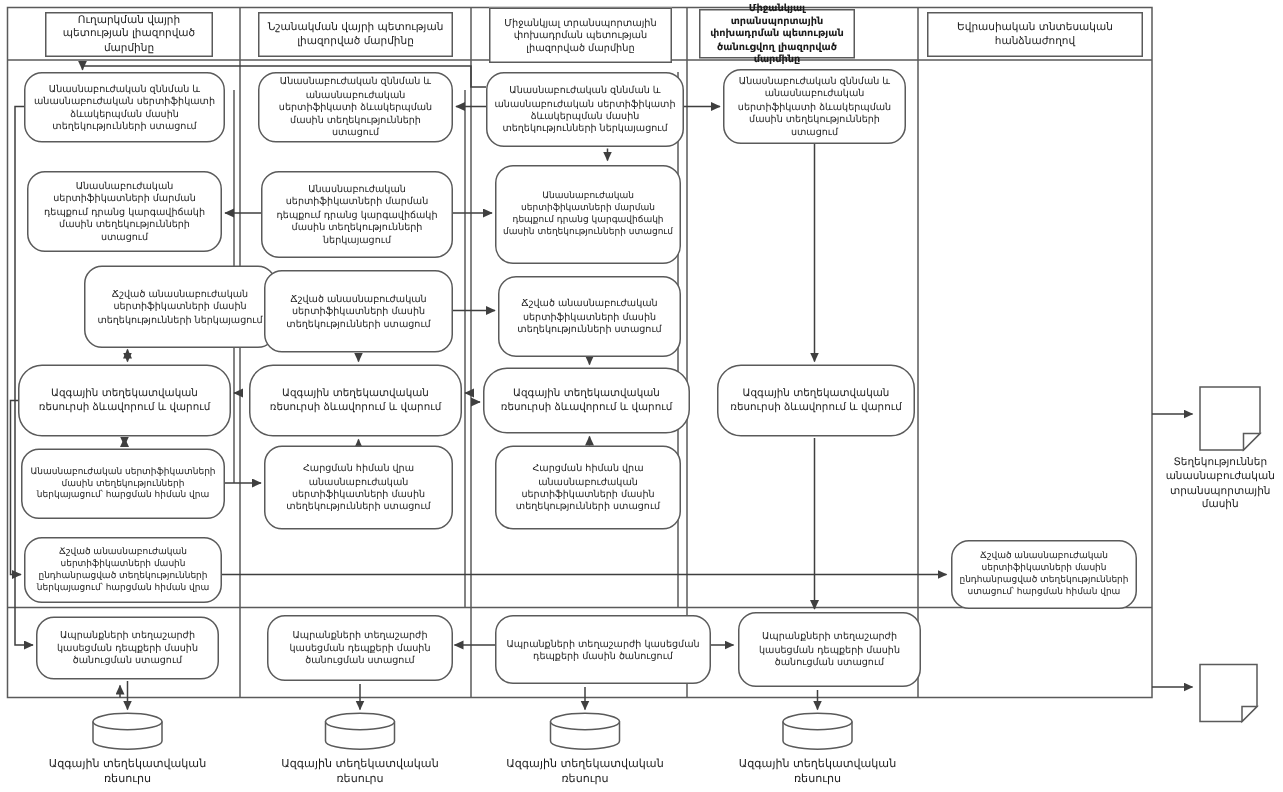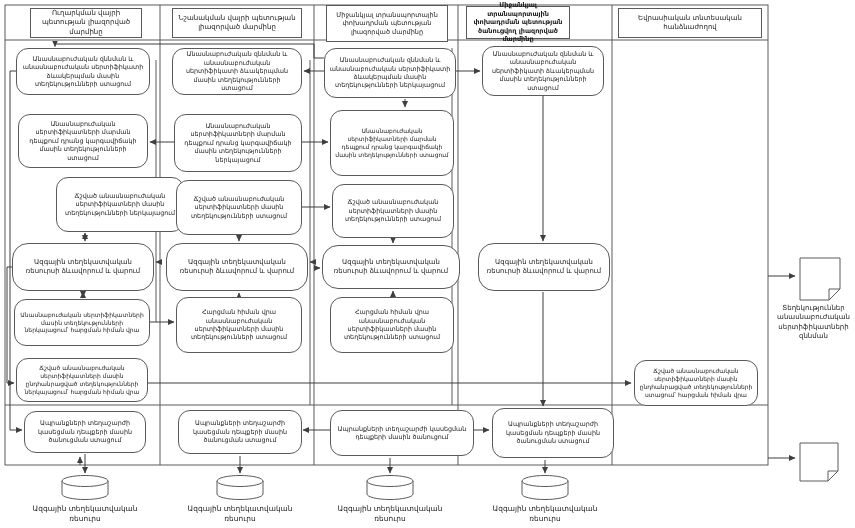--- a/index.html
+++ b/index.html
@@ -143,15 +143,15 @@
   <div class="box big" style="left:478px;top:243px;width:132px;height:48px;">Ազգային տեղեկատվական ռեսուրսի ձևավորում և վարում</div>
   <div class="box" style="left:492px;top:408px;width:122px;height:50px;">Ապրանքների տեղաշարժի կասեցման դեպքերի մասին ծանուցման ստացում</div>
 
   <div class="box sm" style="left:634px;top:360px;width:124px;height:46px;">Ճշված անասնաբուժական սերտիֆիկատների մասին ընդհանրացված տեղեկությունների ստացում՝ հարցման հիման վրա</div>
 
   <div class="lbl" style="left:20px;top:504px;width:130px;">Ազգային տեղեկատվական ռեսուրս</div>
   <div class="lbl" style="left:175px;top:504px;width:130px;">Ազգային տեղեկատվական ռեսուրս</div>
   <div class="lbl" style="left:325px;top:504px;width:130px;">Ազգային տեղեկատվական ռեսուրս</div>
   <div class="lbl" style="left:480px;top:504px;width:130px;">Ազգային տեղեկատվական ռեսուրս</div>
 
-  <div class="lbl doclbl" style="left:772px;top:304px;width:83px;">Տեղեկություններ անասնաբուժական սերտիֆիկատների զննման</div>
+  <div class="lbl doclbl" style="left:772px;top:304px;width:83px;">Տեղեկություններ անասնաբուժական տրանսպորտային մասին</div>
 
 </div>
 
 </body></html>

